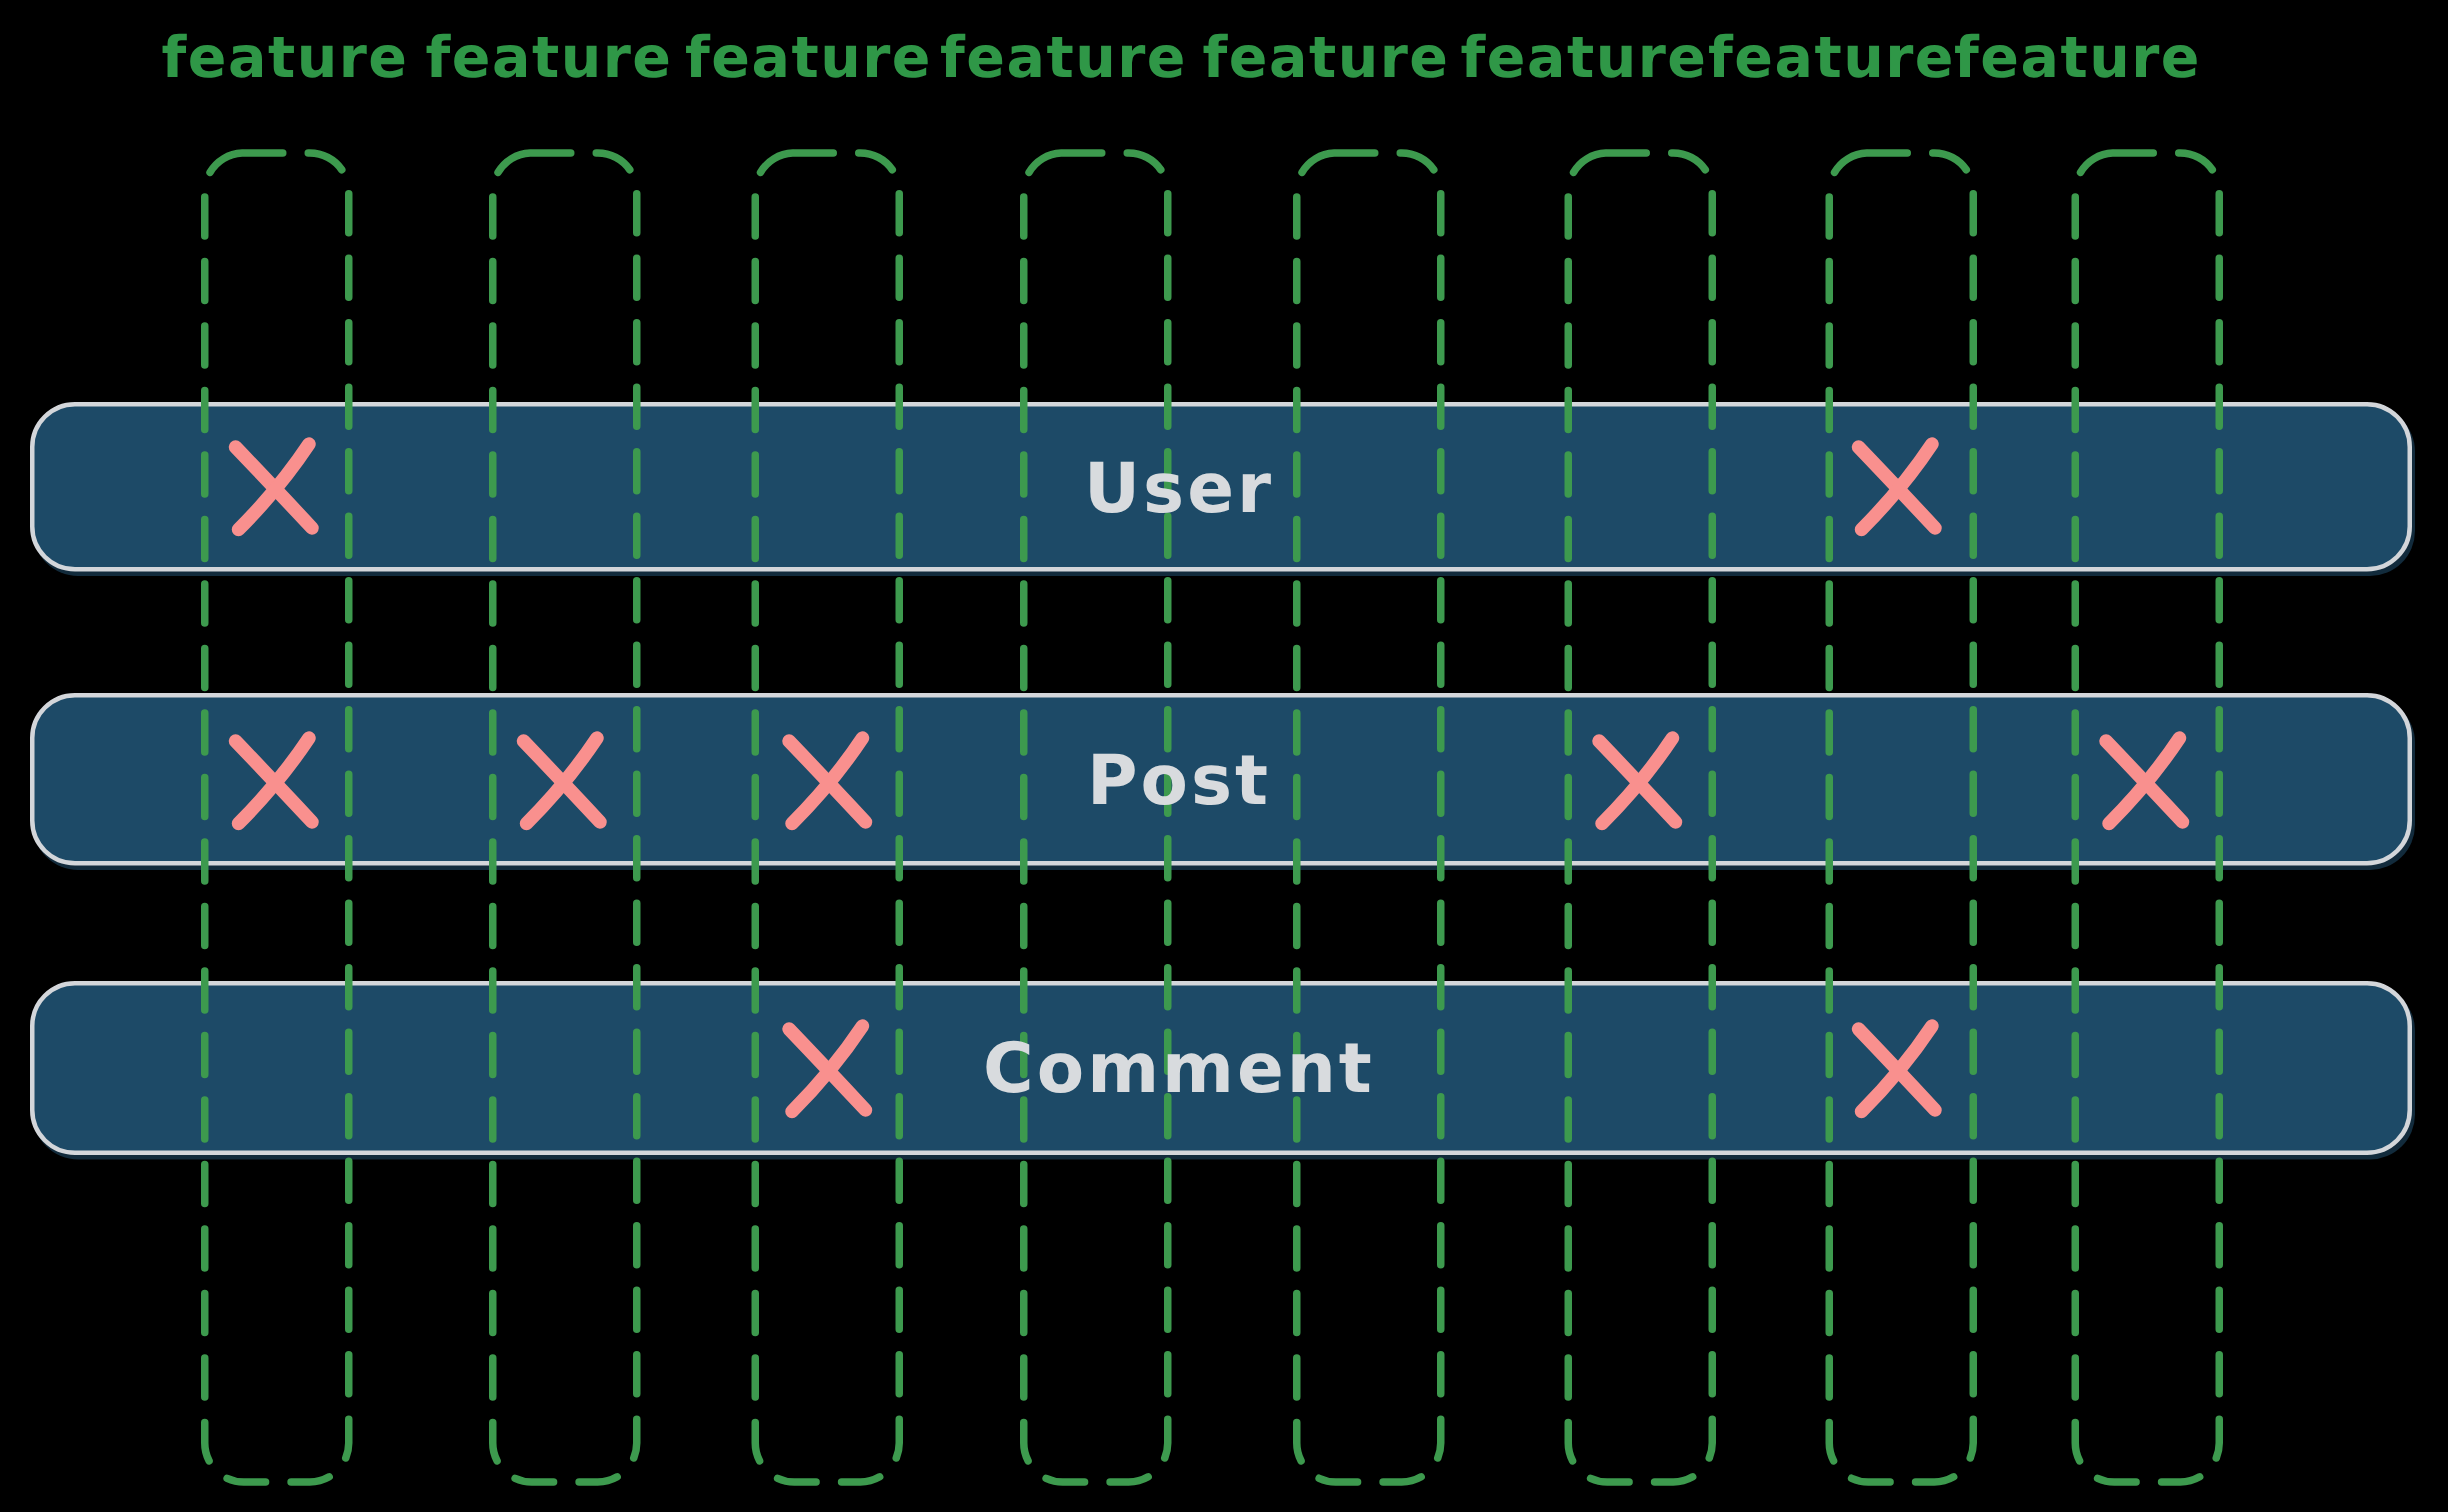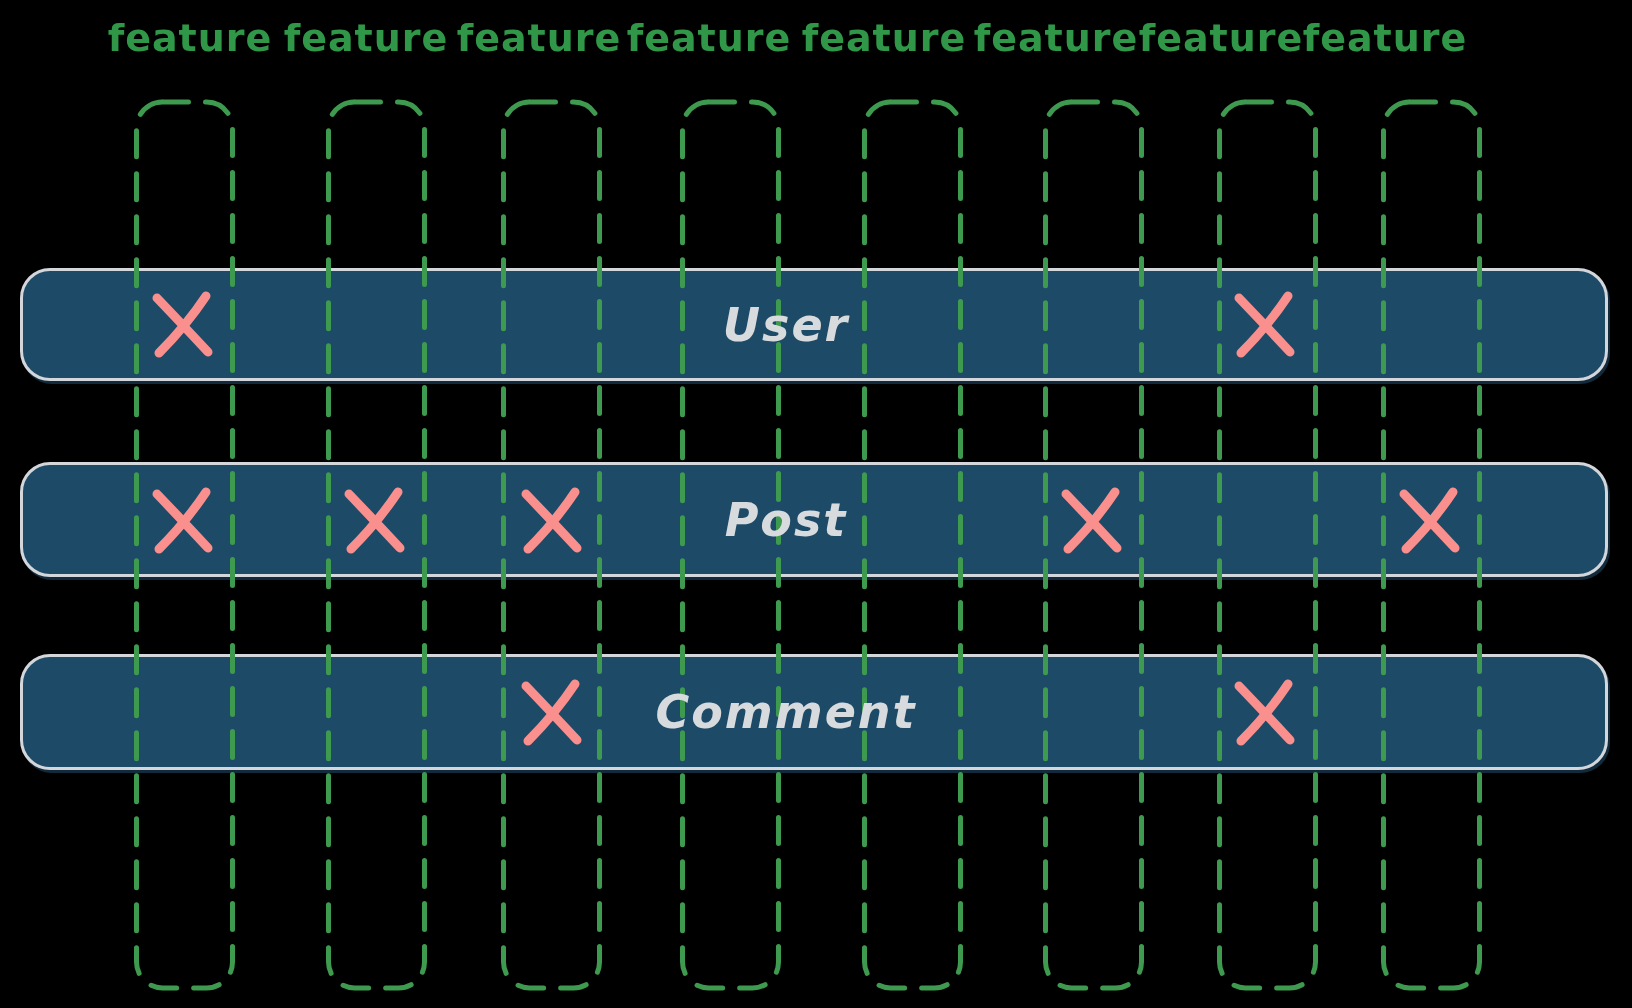--- a/index.html
+++ b/index.html
@@ -46,21 +46,21 @@
     border:3px solid var(--row-border);
     border-radius:30px;
     box-sizing:border-box;
     box-shadow:2px 3px 0 rgba(20,48,66,.9);
   }
   .entity-row:nth-child(1){top:268px;height:113px;}
   .entity-row:nth-child(2){top:462px;height:115px;}
   .entity-row:nth-child(3){top:654px;height:116px;}
 
   
-  .row-labels{position:absolute;inset:0;z-index:3;pointer-events:none;font-style:italic;}
+  .row-labels{position:absolute;inset:0;z-index:3;pointer-events:none;}
   .row-label{
     position:absolute;left:20px;width:1588px;
     display:flex;align-items:center;justify-content:center;
     transform:translateX(-28px);
     color:var(--row-text);
     font-size:46px;font-weight:600;letter-spacing:2px;
     white-space:nowrap;
   }
   .row-label:nth-child(1){top:268px;height:113px;}
   .row-label:nth-child(2){top:462px;height:115px;}

